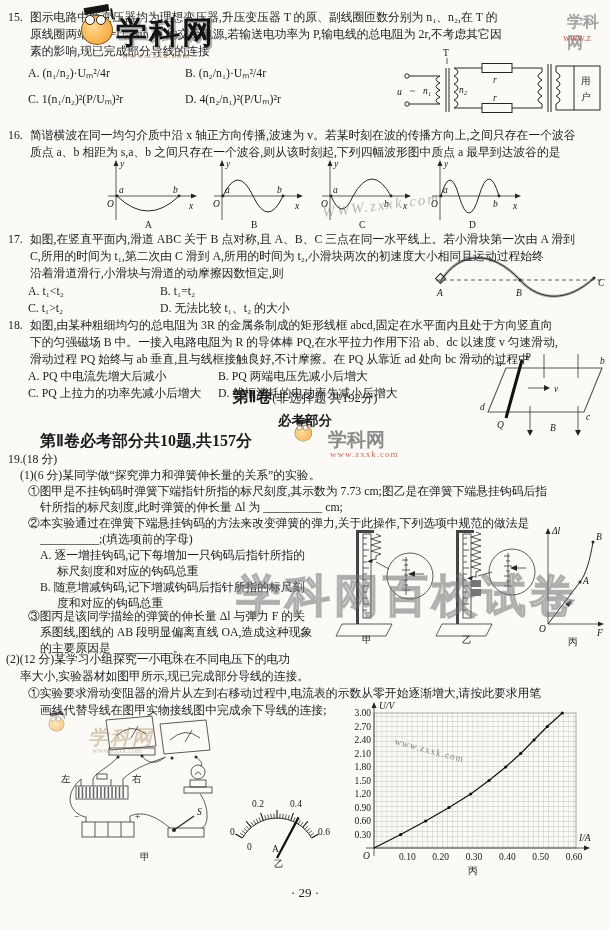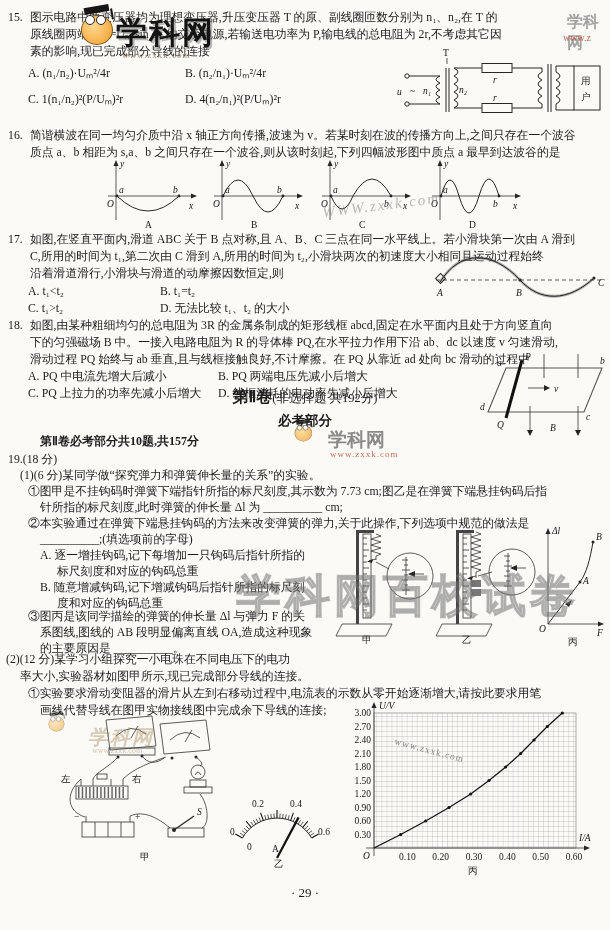--- a/index.html
+++ b/index.html
@@ -226,21 +226,21 @@
   <text x="106" y="70" class="it">c</text>
   <text x="0" y="60" class="it">d</text>
   <text x="45" y="10" class="it">P</text>
   <text x="17" y="78" class="it">Q</text>
 </svg>
 
 <div class="t center" style="top:390px">
   <span class="b" style="font-size:16px">第Ⅱ卷</span><span style="font-size:12.5px">(非选择题 共192分)</span>
 </div>
 <div class="t center b" style="top:414px;font-size:13.5px">必考部分</div>
-<div class="t b" style="left:40px;top:434px;font-size:12px">第Ⅱ卷必考部分共10题,共157分</div>
+<div class="t b" style="left:40px;top:434px;font-size:16px">第Ⅱ卷必考部分共10题,共157分</div>
 
 <div class="t" style="left:8px;top:452px">19.(18 分)</div>
 <div class="t" style="left:20px;top:468px">(1)(6 分)某同学做“探究弹力和弹簧伸长量的关系”的实验。</div>
 <div class="t" style="left:28px;top:484px">①图甲是不挂钩码时弹簧下端指针所指的标尺刻度,其示数为 7.73 cm;图乙是在弹簧下端悬挂钩码后指</div>
 <div class="t" style="left:40px;top:500px">针所指的标尺刻度,此时弹簧的伸长量 Δl 为 __________ cm;</div>
 <div class="t" style="left:28px;top:516px">②本实验通过在弹簧下端悬挂钩码的方法来改变弹簧的弹力,关于此操作,下列选项中规范的做法是</div>
 <div class="t" style="left:40px;top:532px">__________;(填选项前的字母)</div>
 <div class="t" style="left:40px;top:548px">A. 逐一增挂钩码,记下每增加一只钩码后指针所指的</div>
 <div class="t" style="left:57px;top:564px">标尺刻度和对应的钩码总重</div>
 <div class="t" style="left:40px;top:580px">B. 随意增减钩码,记下增减钩码后指针所指的标尺刻</div>

